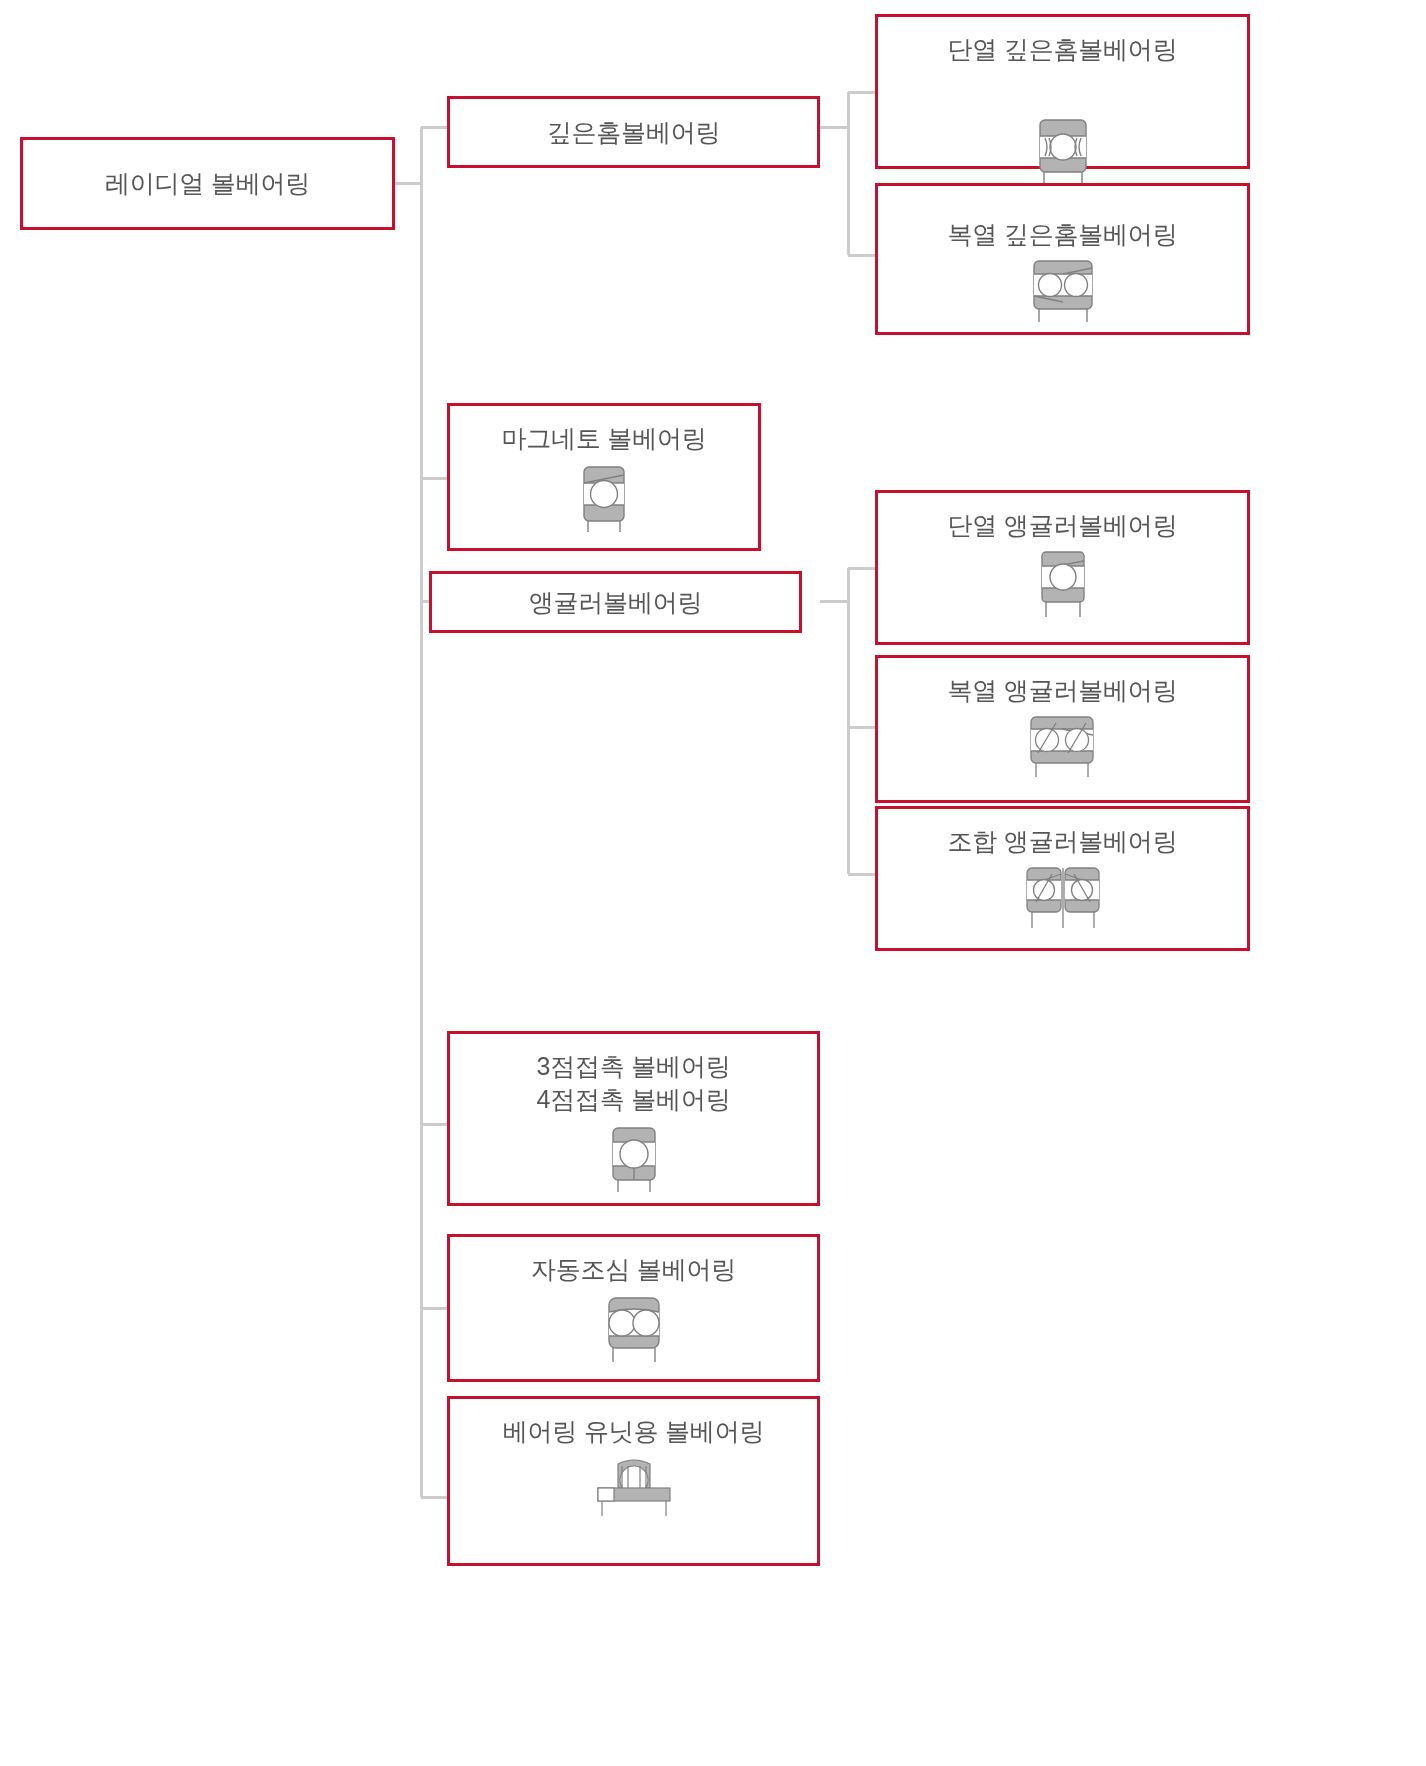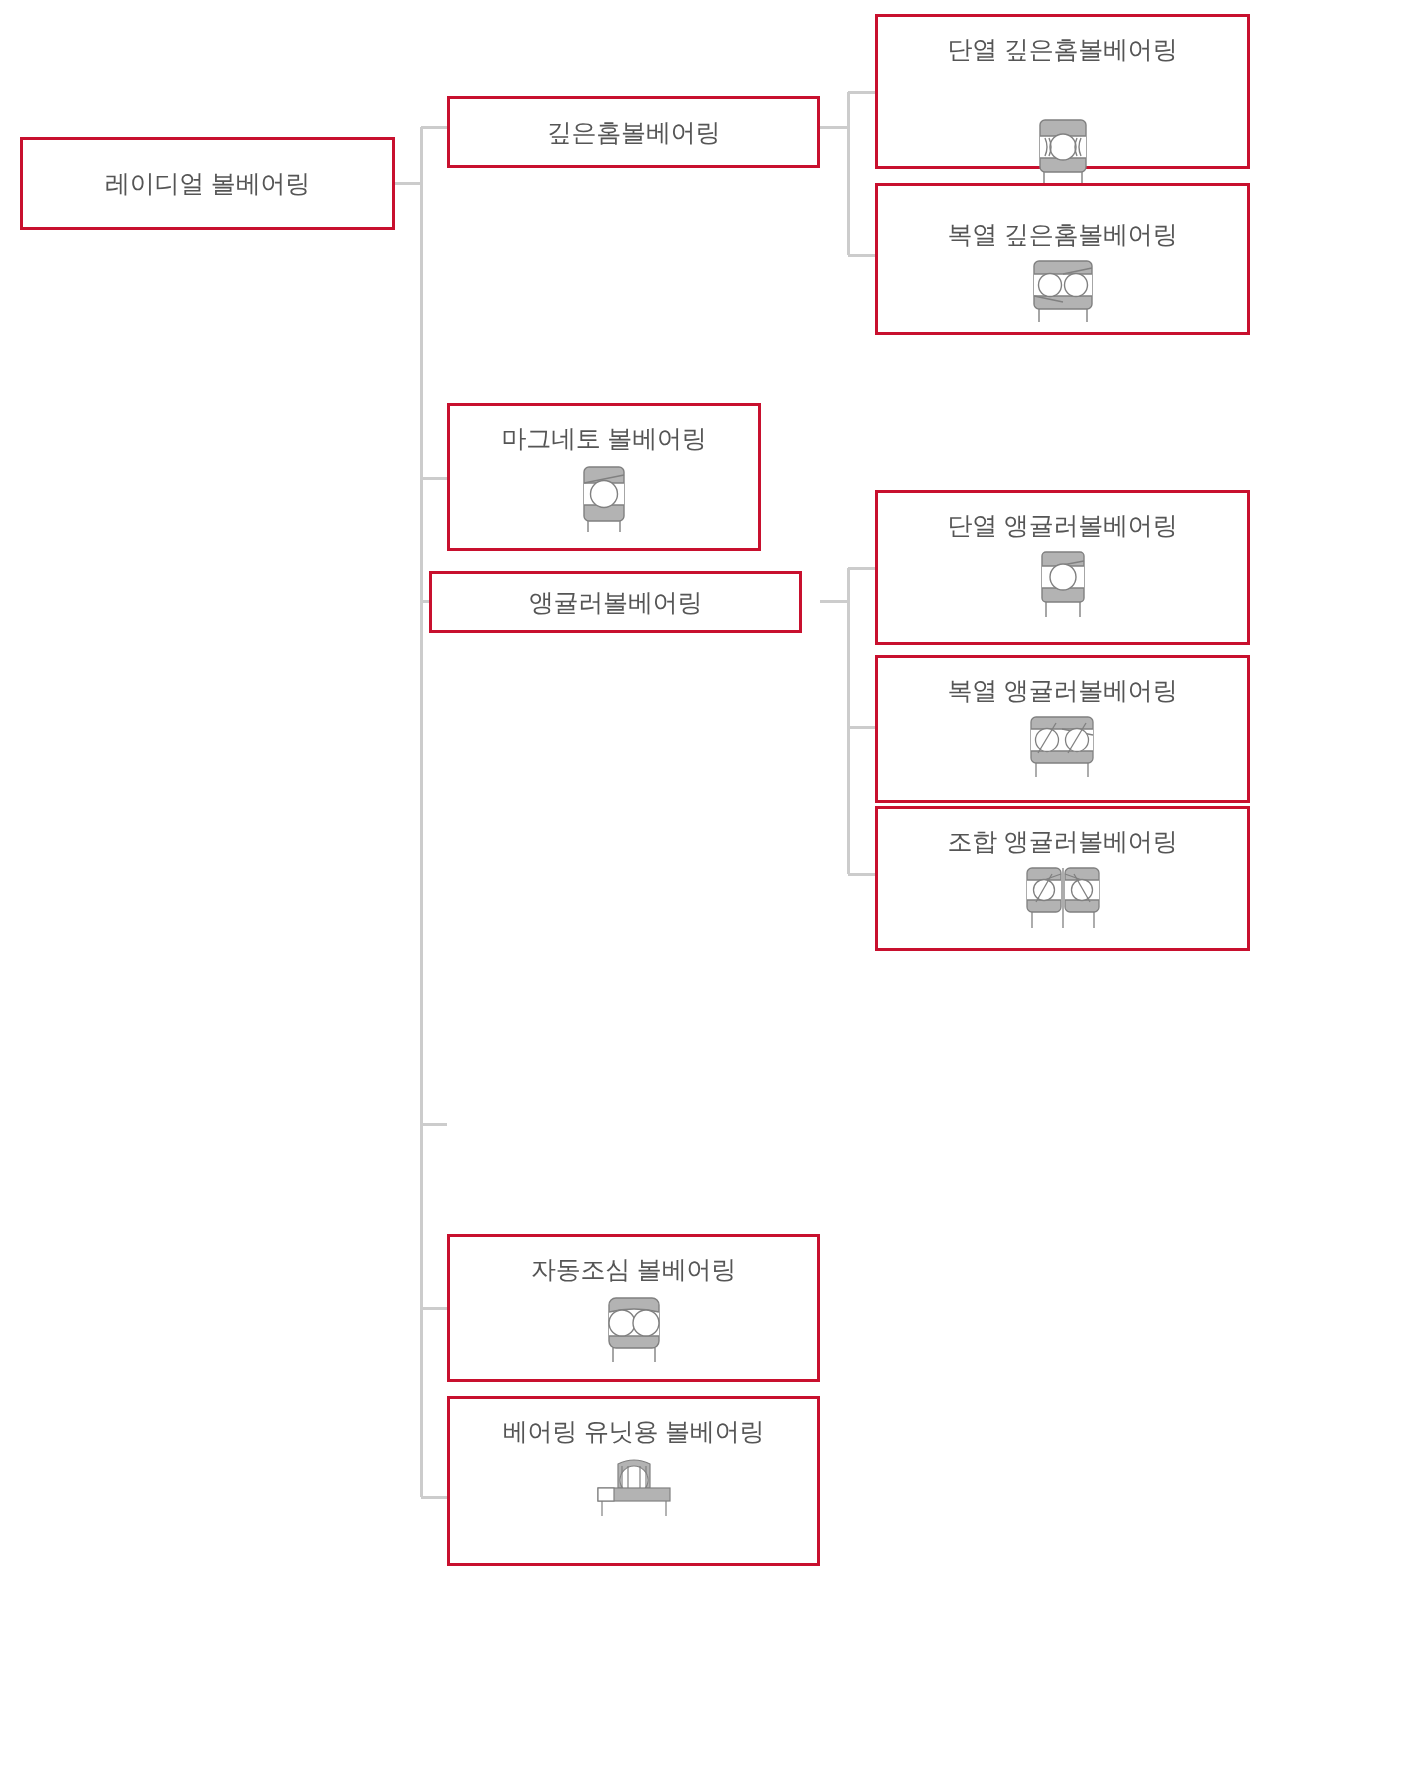--- a/index.html
+++ b/index.html
@@ -69,20 +69,38 @@
           <line x1="55" y1="60" x2="55" y2="71"></line>
         </g>
       </svg>
     </span>
   </div>
 
   <div class="node titleonly" style="left:429px;top:571px;width:373px;height:62px;">
     <span class="label">앵귤러볼베어링</span>
   </div>
 
+  <div class="node" style="left:447px;top:1031px;width:373px;height:175px;padding-top:16px;">
+    <span class="label">3점접촉 볼베어링
+4점접촉 볼베어링</span>
+    <span class="icon">
+      <svg width="80" height="74" viewBox="0 0 80 74">
+        <g stroke="#808080" stroke-width="1.4" fill="none">
+          <rect x="19" y="6" width="42" height="52" rx="5" fill="#b3b3b3"></rect>
+          <rect x="19" y="20" width="42" height="24" fill="#ffffff" stroke="none"></rect>
+          <line x1="19" y1="20" x2="61" y2="20"></line>
+            <line x1="19" y1="44" x2="61" y2="44"></line>
+          <line x1="40" y1="44" x2="40" y2="58"></line>
+          <circle cx="40" cy="32" r="14" fill="#ffffff"></circle>
+          <line x1="24" y1="58" x2="24" y2="70"></line>
+          <line x1="56" y1="58" x2="56" y2="70"></line>
+        </g>
+      </svg>
+    </span>
+  </div>
 
   <div class="node" style="left:447px;top:1234px;width:373px;height:148px;padding-top:16px;">
     <span class="label">자동조심 볼베어링</span>
     <span class="icon">
       <svg width="78" height="74" viewBox="0 0 78 74">
         <g stroke="#808080" stroke-width="1.4" fill="none">
           <rect x="14" y="6" width="50" height="50" rx="7" fill="#b3b3b3"></rect>
           <path d="M14,20 Q39,14 64,20 L64,44 L14,44 Z" fill="#ffffff" stroke="none"></path>
           <path d="M14,20 Q39,14 64,20"></path>
           <line x1="14" y1="44" x2="64" y2="44"></line>

